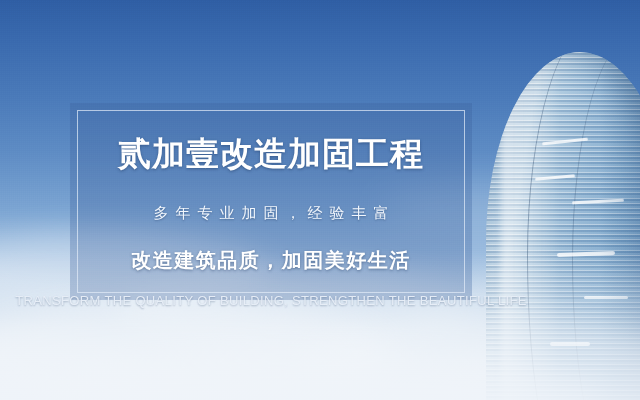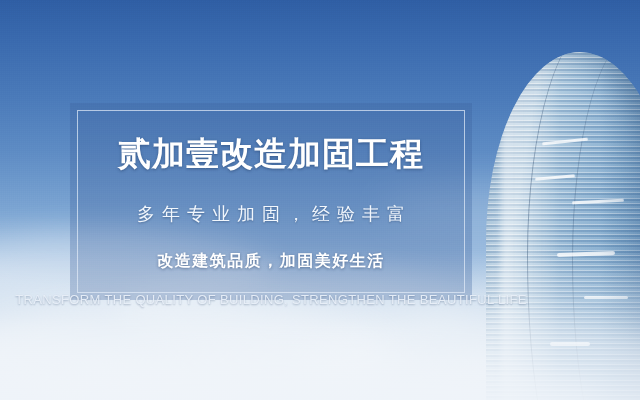--- a/index.html
+++ b/index.html
@@ -192,32 +192,32 @@
     font-size: 33px;
     font-weight: bold;
     letter-spacing: 1px;
     line-height: 1;
     white-space: nowrap;
     text-shadow: 0 1px 3px rgba(20,45,85,0.45);
   }
   .subline {
     margin-top: 23px;
     color: #f2f7fd;
-    font-size: 18px;
+    font-size: 15px;
     font-weight: normal;
     letter-spacing: 7px;
     text-indent: 7px;
     line-height: 1;
     white-space: nowrap;
     text-shadow: 0 1px 2px rgba(20,45,85,0.40);
   }
   .tagline {
     margin-top: 18px;
     color: #ffffff;
-    font-size: 16px;
+    font-size: 20px;
     font-weight: bold;
     letter-spacing: 1.5px;
     line-height: 1;
     white-space: nowrap;
     text-shadow: 0 1px 3px rgba(20,45,85,0.45);
   }
   .english {
     margin-top: 12px;
     color: #e8eff8;
     font-size: 13px;

